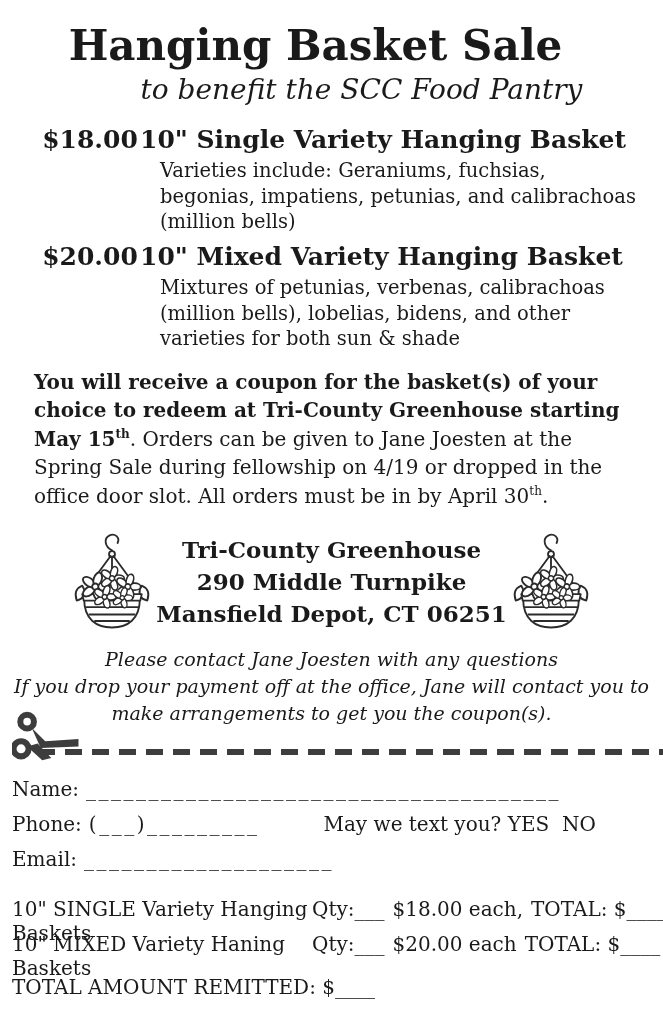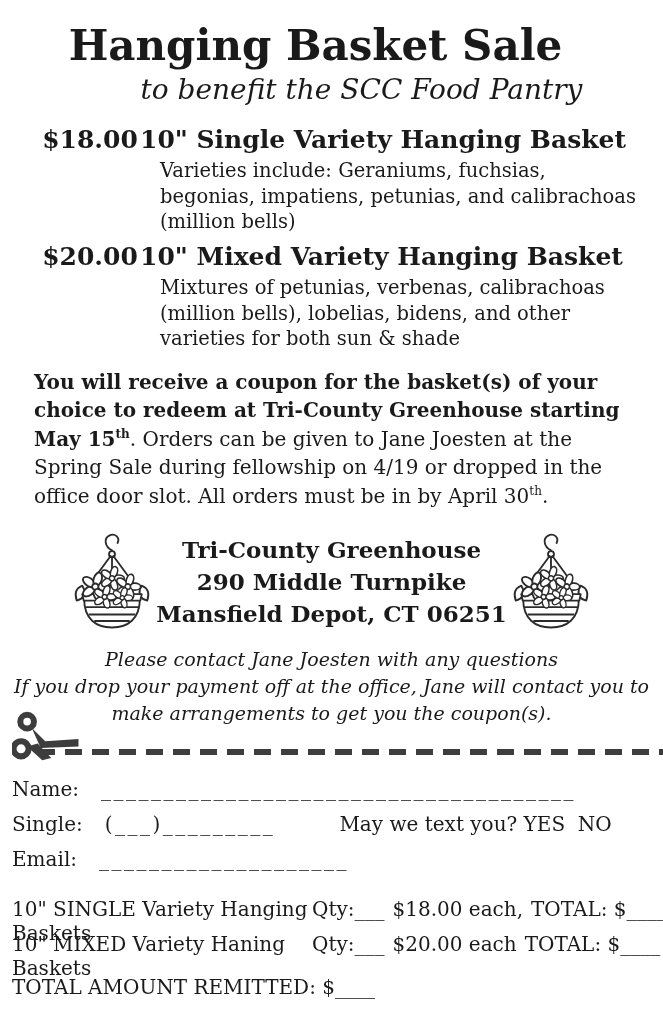--- a/index.html
+++ b/index.html
@@ -59,21 +59,21 @@
   .cut-zone { margin-top: 22px; position: relative; height: 6px; }
   .dash-line {
     margin-left: 38px; height: 6px;
     background: repeating-linear-gradient(90deg, #3d3d3d 0 17px, transparent 17px 27px);
   }
   .scissors { position: absolute; left: 12px; bottom: -9px; width: 68px; height: 53px; }
 
   
   .order-form { margin-top: 22px; padding: 0 12px; font-size: 20px; }
   .form-row { display: flex; align-items: baseline; height: 35px; }
-  .form-row .label { margin-right: 22px; flex: none; }
+  .form-row .label { margin-right: 7px; flex: none; }
   .blank { letter-spacing: 2.5px; white-space: pre; }
   .consent { margin-left: 64px; white-space: pre; }
   .order-label { width: 300px; flex: none; }
   .order-qty { flex: none; }
   .order-price { margin-left: 8px; flex: none; margin-top: 15px; }
   .order-total { margin-left: 8px; flex: none; white-space: pre; }
   .remit-row { padding-right: 28px; margin-top: 23px; }
 
   
   .footer {
@@ -176,21 +176,21 @@
     </svg>
     <div class="dash-line"></div>
   </div>
 
   <div class="order-form">
     <div class="form-row">
       <span class="label">Name:</span>
       <span class="blank">______________________________________</span>
     </div>
     <div class="form-row">
-      <span class="label">Single:</span>
+      <span class="label">Phone:</span>
       <span class="blank">(___)_________</span>
       <span class="consent">May we text you? YES  NO</span>
     </div>
     <div class="form-row">
       <span class="label">Email:</span>
       <span class="blank">____________________</span>
     </div>
     <div class="form-row">
       <span class="order-label">10" SINGLE Variety Hanging Baskets</span>
       <span class="order-qty">Qty:___</span>

